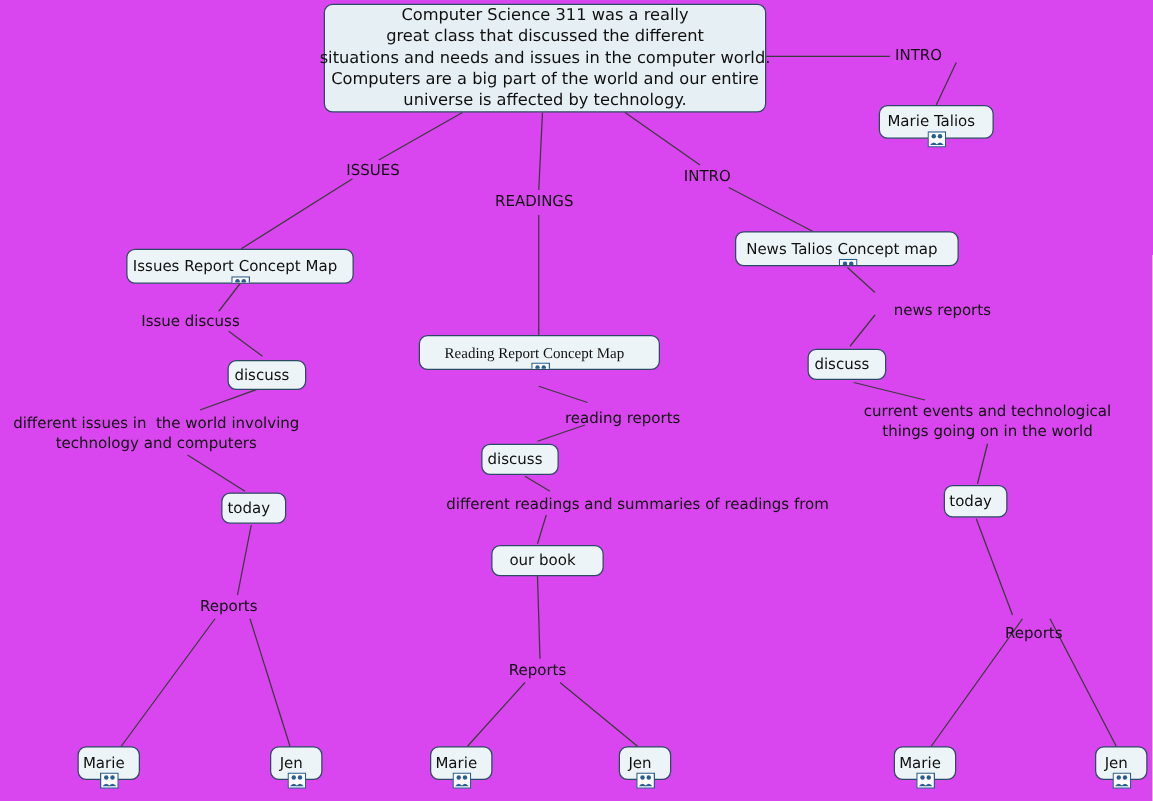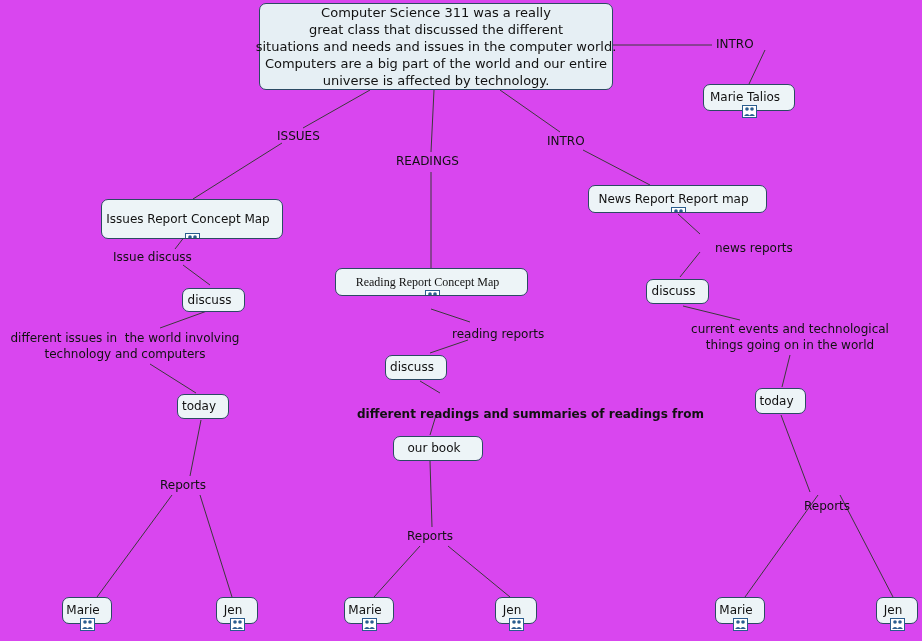--- a/index.html
+++ b/index.html
@@ -127,40 +127,40 @@
   <div class="label" style="left:277px; top:129px;">ISSUES</div>
   <div class="label" style="left:396px; top:154px;">READINGS</div>
   <div class="label" style="left:547px; top:134px;">INTRO</div>
 
   <div class="label" style="left:113px; top:250px;">Issue discuss</div>
   <div class="label" style="left:452px; top:327px;">reading reports</div>
   <div class="label" style="left:715px; top:241px;">news reports</div>
 
   <div class="label multiline" style="left:5px; top:330px; width:240px; text-align:center; line-height:16px;">different issues in  the world involving
 technology and computers</div>
-  <div class="label" style="left:357px; top:407px;font-weight:bold;">different readings and summaries of readings from</div>
+  <div class="label" style="left:357px; top:396px;">different readings and summaries of readings from</div>
   <div class="label multiline" style="left:690px; top:321px; width:200px; text-align:center; line-height:16px;">current events and technological
 things going on in the world</div>
 
   <div class="label" style="left:160px; top:478px;">Reports</div>
   <div class="label" style="left:407px; top:529px;">Reports</div>
   <div class="label" style="left:804px; top:499px;">Reports</div>
 
   <div class="node" style="left:703px; top:84px; width:92px; height:27px; display:flex; align-items:center; justify-content:center;">
     <span>Marie Talios</span>
     <svg class="people-icon" viewBox="0 0 15 13">
       <rect x="0.5" y="0.5" width="14" height="12" fill="#ffffff" stroke="#2a5d8f"></rect>
       <circle cx="5" cy="4" r="1.8" fill="#2a5d8f"></circle>
       <circle cx="10" cy="4" r="1.8" fill="#2a5d8f"></circle>
       <path d="M2 11 q3 -4 6 0 z" fill="#2a5d8f"></path>
       <path d="M7 11 q3 -4 6 0 z" fill="#2a5d8f"></path>
     </svg>
   </div>
 
-  <div class="node clip" style="left:101px; top:199px; width:182px; height:40px; display:flex; align-items:center; justify-content:center;">
+  <div class="node clip" style="left:101px; top:199px; width:182px; height:28px; display:flex; align-items:center; justify-content:center;">
     <span>Issues Report Concept Map</span>
     <svg class="people-icon" viewBox="0 0 15 13">
       <rect x="0.5" y="0.5" width="14" height="12" fill="#ffffff" stroke="#2a5d8f"></rect>
       <circle cx="5" cy="4" r="1.8" fill="#2a5d8f"></circle>
       <circle cx="10" cy="4" r="1.8" fill="#2a5d8f"></circle>
       <path d="M2 11 q3 -4 6 0 z" fill="#2a5d8f"></path>
       <path d="M7 11 q3 -4 6 0 z" fill="#2a5d8f"></path>
     </svg>
   </div>
 
@@ -169,21 +169,21 @@
     <svg class="people-icon" viewBox="0 0 15 13">
       <rect x="0.5" y="0.5" width="14" height="12" fill="#ffffff" stroke="#2a5d8f"></rect>
       <circle cx="5" cy="4" r="1.8" fill="#2a5d8f"></circle>
       <circle cx="10" cy="4" r="1.8" fill="#2a5d8f"></circle>
       <path d="M2 11 q3 -4 6 0 z" fill="#2a5d8f"></path>
       <path d="M7 11 q3 -4 6 0 z" fill="#2a5d8f"></path>
     </svg>
   </div>
 
   <div class="node clip" style="left:588px; top:185px; width:179px; height:28px; display:flex; align-items:center; justify-content:center;">
-    <span>News Report Report map</span>
+    <span>News Talios Concept map</span>
     <svg class="people-icon" viewBox="0 0 15 13">
       <rect x="0.5" y="0.5" width="14" height="12" fill="#ffffff" stroke="#2a5d8f"></rect>
       <circle cx="5" cy="4" r="1.8" fill="#2a5d8f"></circle>
       <circle cx="10" cy="4" r="1.8" fill="#2a5d8f"></circle>
       <path d="M2 11 q3 -4 6 0 z" fill="#2a5d8f"></path>
       <path d="M7 11 q3 -4 6 0 z" fill="#2a5d8f"></path>
     </svg>
   </div>
 
   <div class="node" style="left:182px; top:288px; width:63px; height:24px; display:flex; align-items:center; justify-content:center;">

